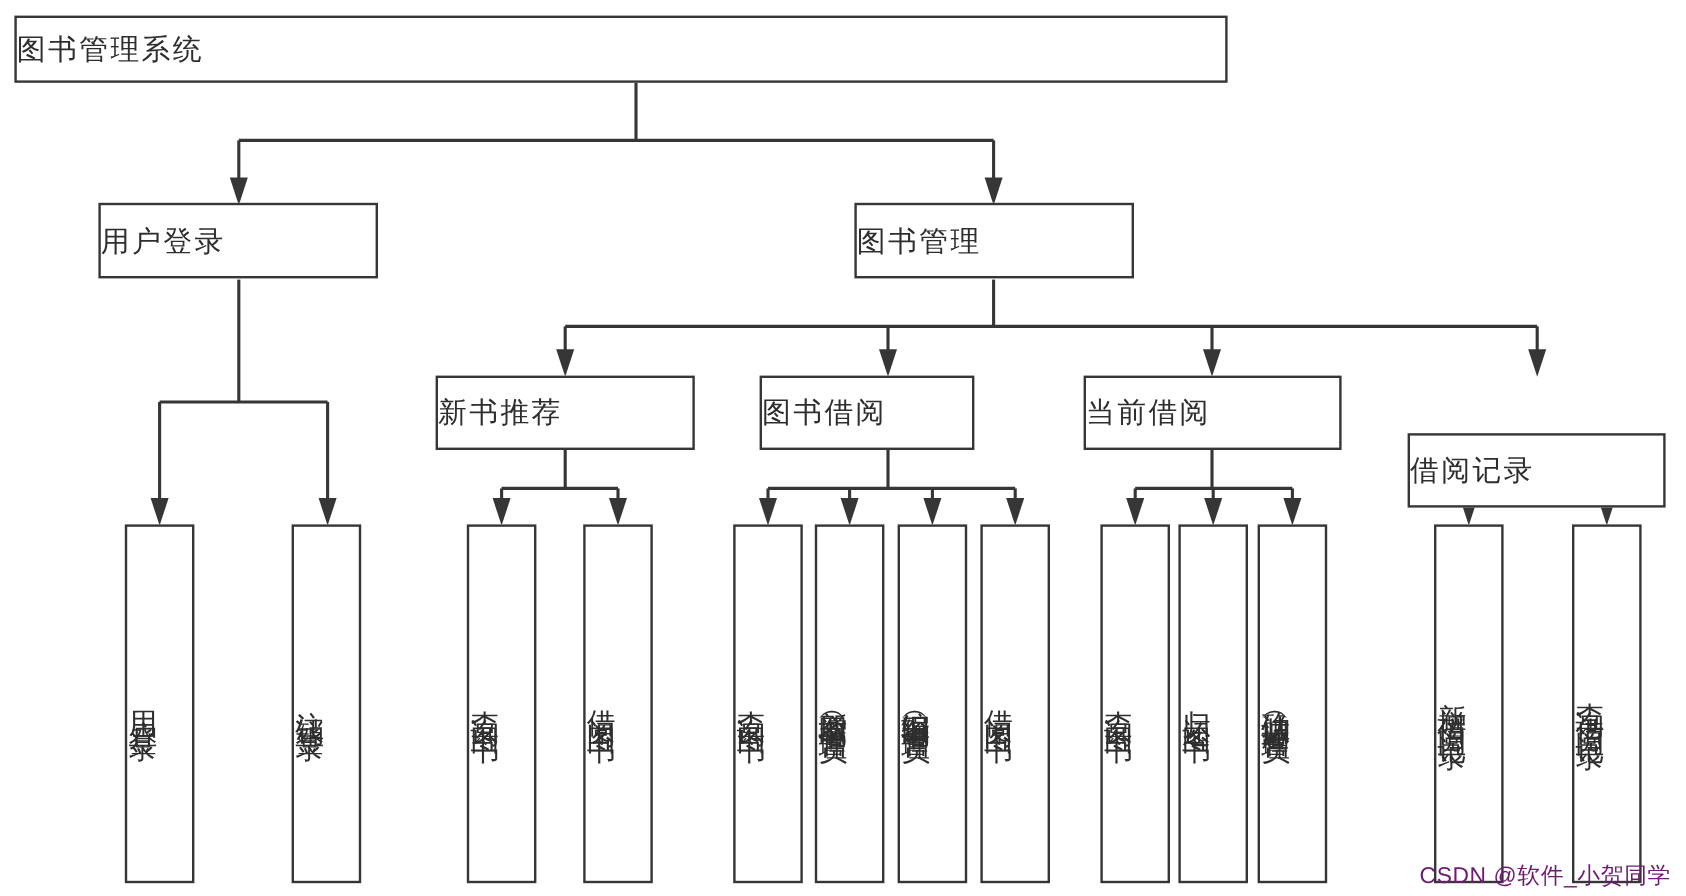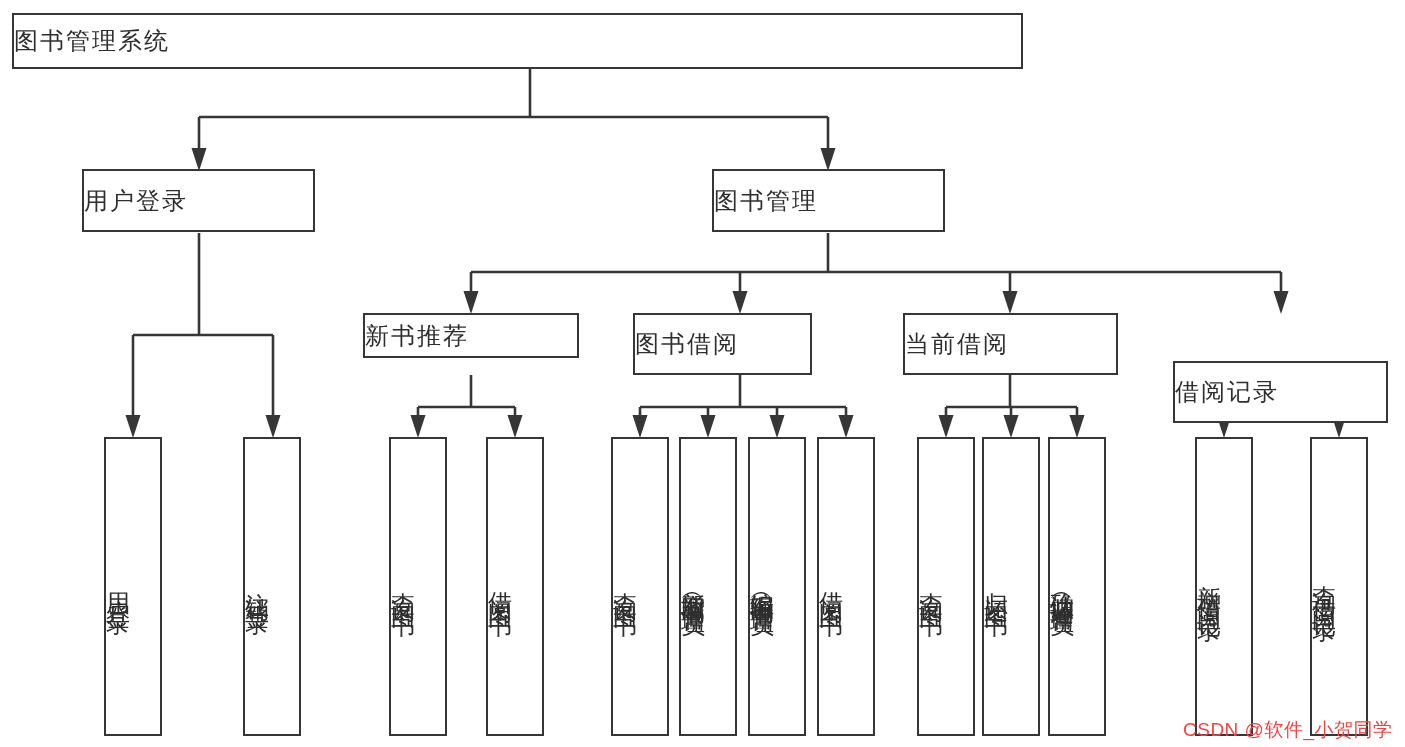--- a/index.html
+++ b/index.html
@@ -32,21 +32,21 @@
     letter-spacing:7px;
     line-height:1;
     white-space:nowrap;
   }
   .vbox.tight span{letter-spacing:3px;}
   .watermark{
     position:absolute;
     left:1183px;top:717px;
     z-index:3;
     font-size:19px;
-    color:#ef4444;
+    color:#701a75;
     letter-spacing:0.5px;
     white-space:nowrap;
   }
 </style>
 </head>
 <body>
 
 <div class="canvas">
 
   <svg class="connectors" width="1405" height="747" viewBox="0 0 1405 747">
@@ -126,21 +126,21 @@
     <span>图书管理系统</span>
   </div>
 
   <div class="box hbox" style="left:82px;top:169px;width:233px;height:63px;">
     <span>用户登录</span>
   </div>
   <div class="box hbox" style="left:712px;top:169px;width:233px;height:63px;">
     <span>图书管理</span>
   </div>
 
-  <div class="box hbox" style="left:363px;top:313px;width:216px;height:45px;">
+  <div class="box hbox" style="left:363px;top:313px;width:216px;height:62px;">
     <span>新书推荐</span>
   </div>
   <div class="box hbox" style="left:633px;top:313px;width:179px;height:62px;">
     <span>图书借阅</span>
   </div>
   <div class="box hbox" style="left:903px;top:313px;width:215px;height:62px;">
     <span>当前借阅</span>
   </div>
   <div class="box hbox" style="left:1173px;top:313px;width:215px;height:62px;margin-top:48px;">
     <span>借阅记录</span>

